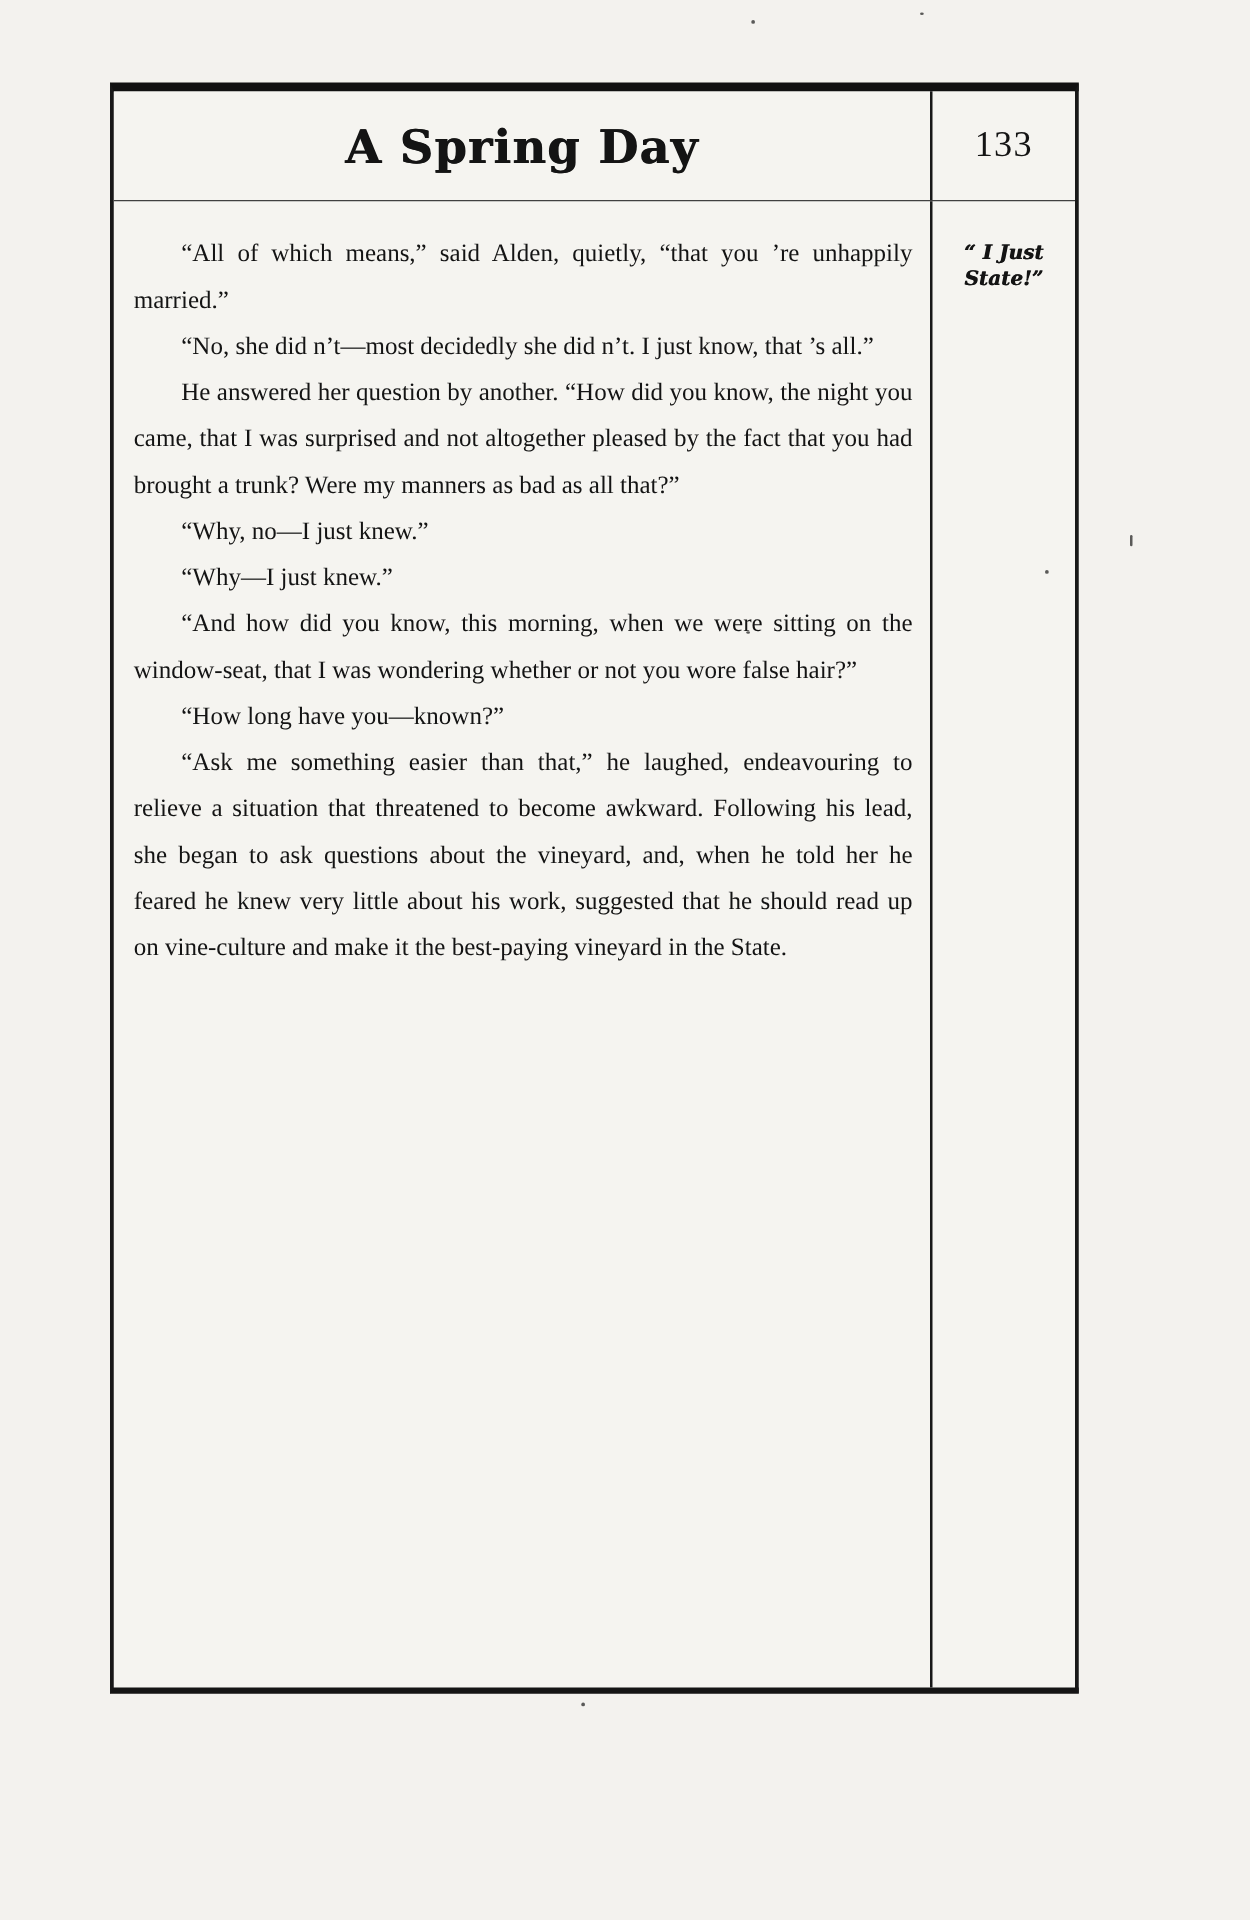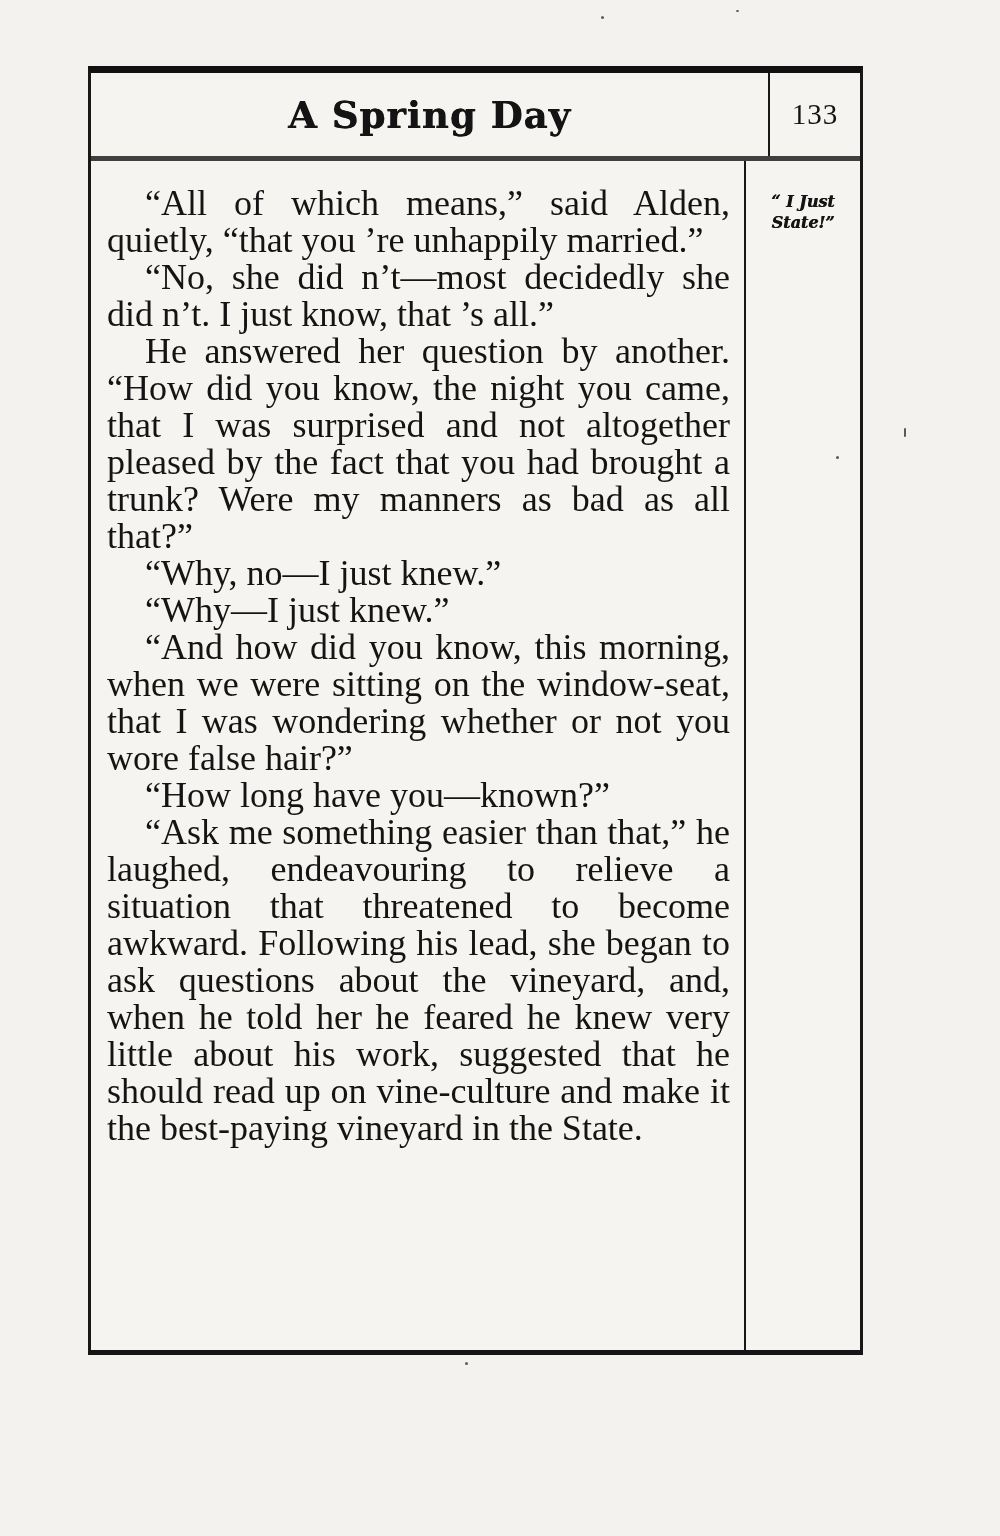--- a/index.html
+++ b/index.html
@@ -13,46 +13,46 @@
   .frame{
     position:absolute;left:88px;top:66px;width:775px;height:1289px;
     box-sizing:border-box;
     border:3px solid #181818;
     border-top:7px solid #111;
     border-bottom:5px solid #151515;
     background:#f5f4f0;
   }
   .header-row{
     display:flex;height:88px;box-sizing:border-box;
-    border-bottom:5px solid #404040;
+    border-bottom:1px solid #404040;
   }
   .header-title-cell{
     flex:1;display:flex;align-items:center;justify-content:center;
   }
   .page-title{
     font-family:"DejaVu Serif", serif;
     font-weight:700;font-size:37px;letter-spacing:1px;
     text-shadow:0.6px 0 0 currentColor;
   }
   .header-number-cell{
-    width:92px;box-sizing:border-box;
+    width:116px;box-sizing:border-box;
     border-left:2px solid #181818;
     display:flex;align-items:center;justify-content:center;
   }
   .page-number{font-size:29px;letter-spacing:1px;}
   .content-row{
     display:flex;height:1189px;box-sizing:border-box;
   }
   .text-column{
     flex:1;box-sizing:border-box;
     padding:24px 14px 0 16px;
   }
   .text-column p{
     margin:0;
-    font-size:36px;line-height:37px;
+    font-size:20px;line-height:37px;
     text-align:justify;
     text-indent:38px;
   }
   .margin-column{
     width:116px;box-sizing:border-box;
     border-left:2px solid #181818;
     padding-top:30px;
     font-style:italic;
   }
   .margin-note{

